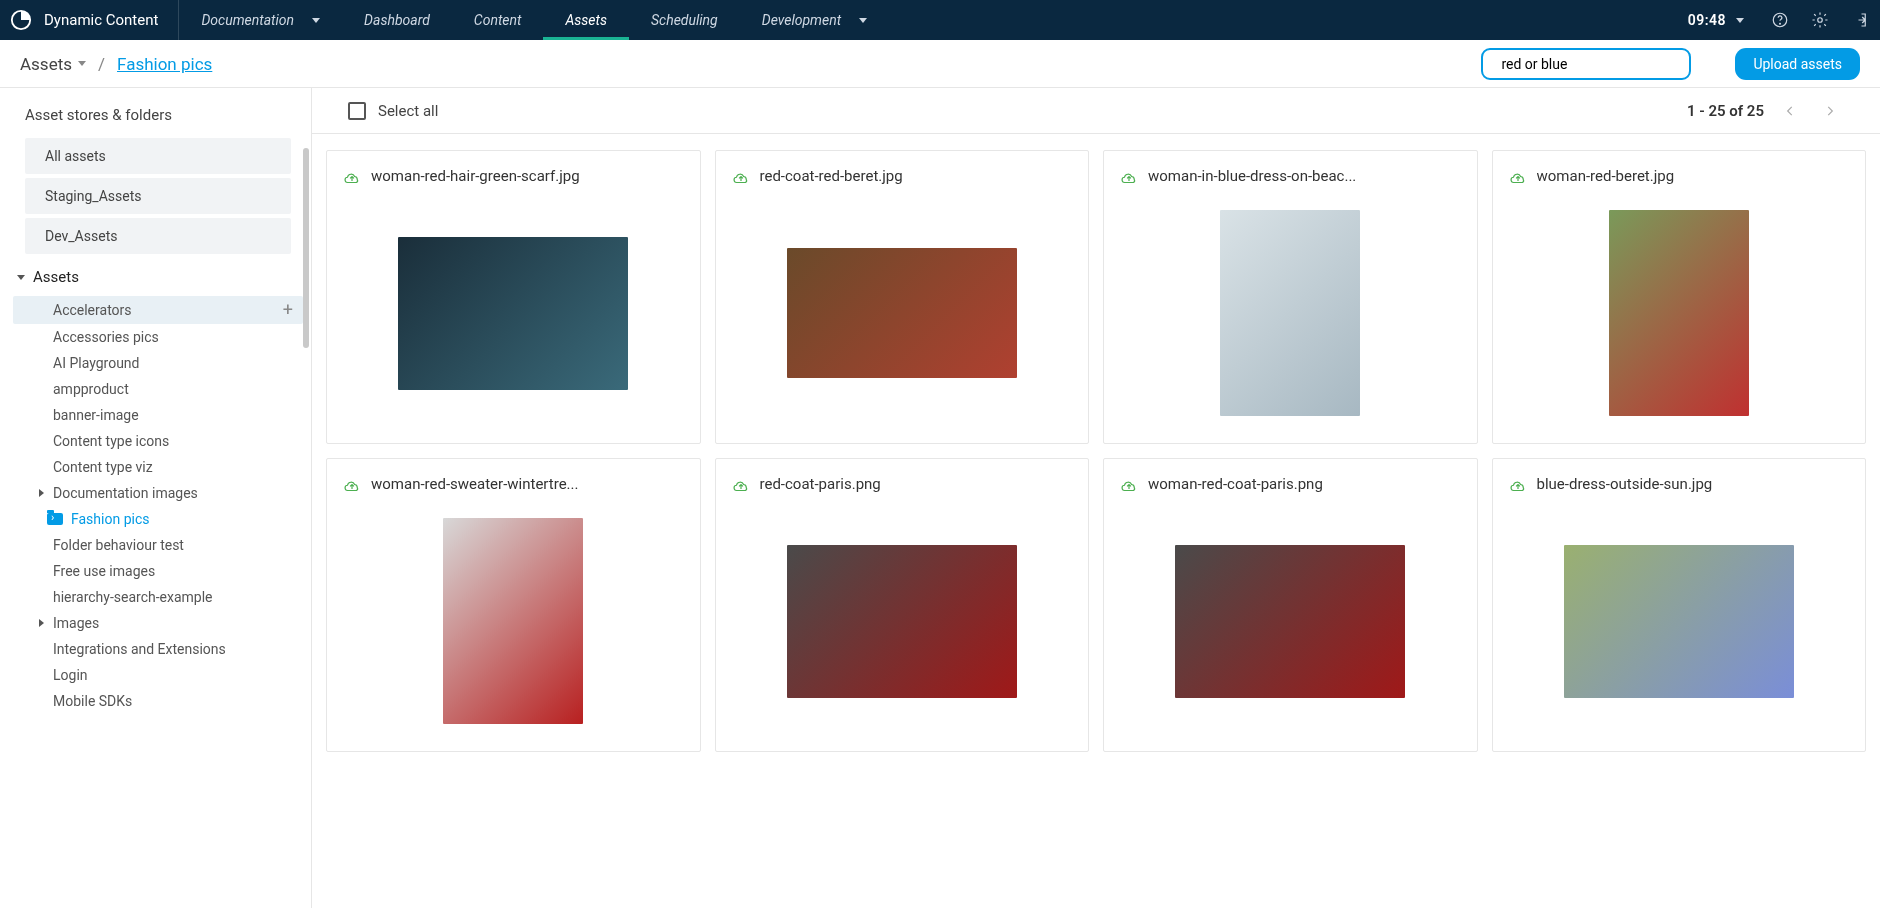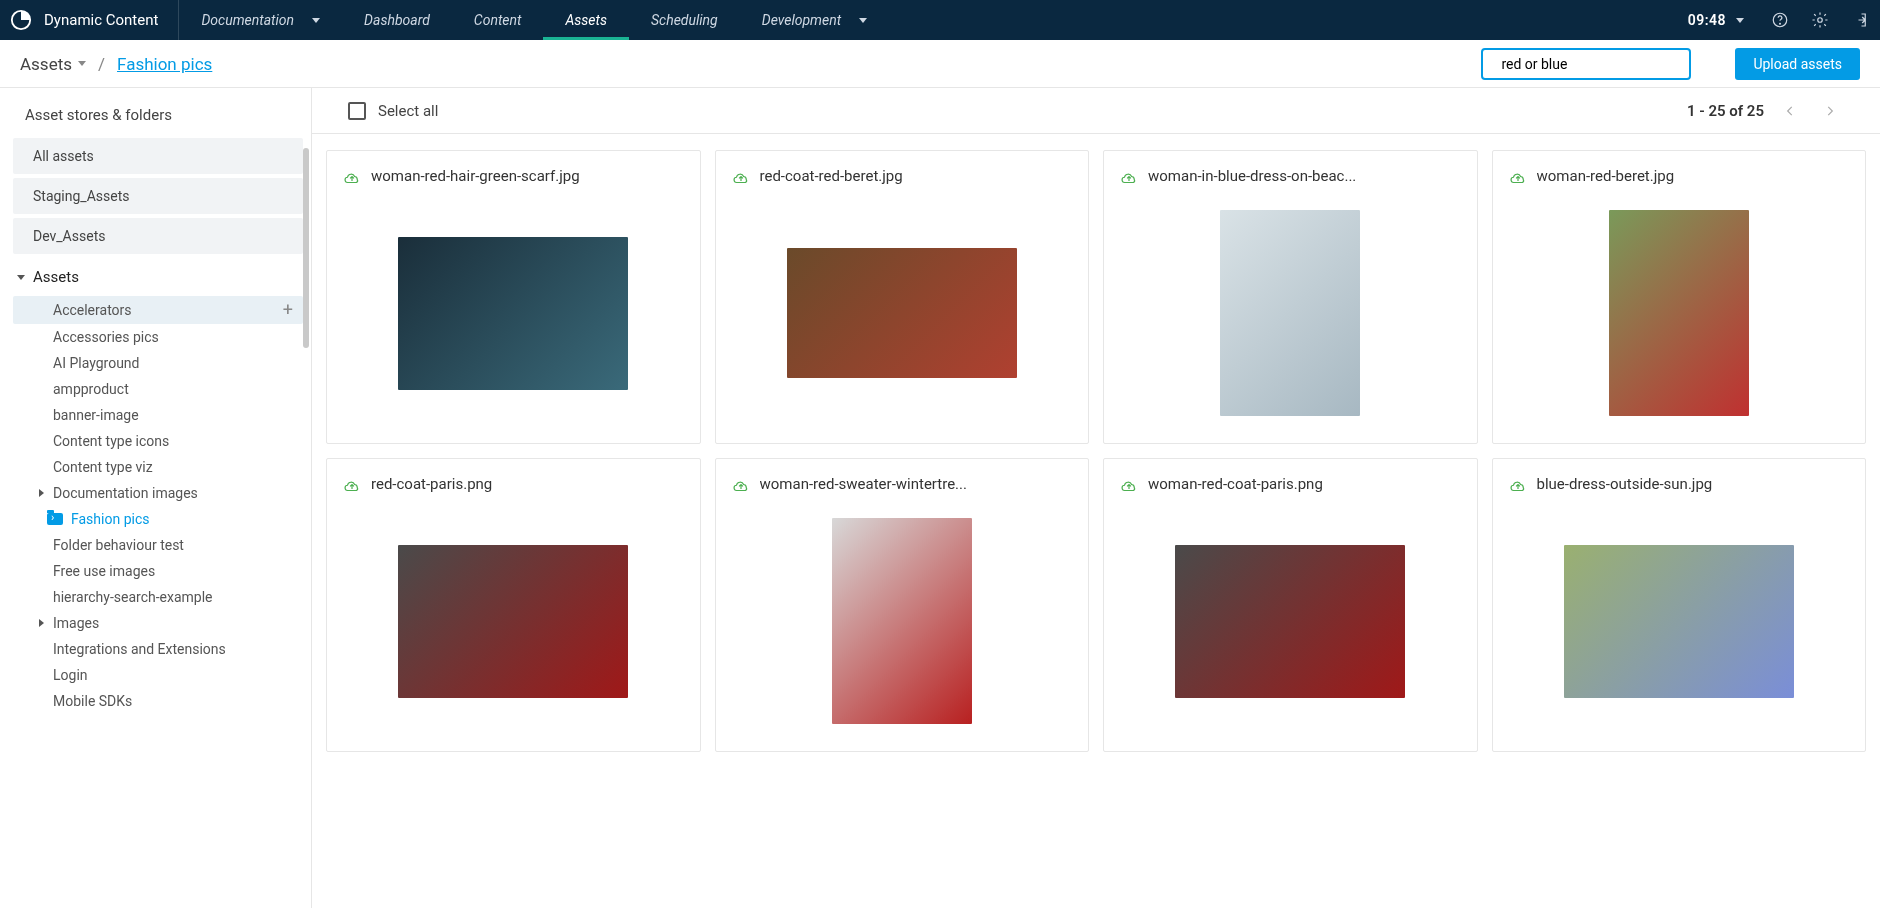--- a/index.html
+++ b/index.html
@@ -15,30 +15,30 @@
     .nav-time { padding:0 16px; font-weight:600; color:#fff; letter-spacing:.5px; display:flex; align-items:center; gap:10px; }
     .nav-caret { width:0;height:0;border-left:4px solid transparent;border-right:4px solid transparent;border-top:5px solid #cfd8e3; }
     .nav-icon-btn { width:40px; height:40px; display:flex; align-items:center; justify-content:center; cursor:pointer; }
     .nav-icon { width:18px; height:18px; fill:none; stroke:#cfd8e3; stroke-width:1.6; }
     .sub-bar { height:48px; border-bottom:1px solid #e6e6e6; display:flex; align-items:center; padding:0 20px; gap:12px; }
     .crumb { font-size:17px; color:#444; display:flex; align-items:center; gap:6px; }
     .crumb .caret { border-left:4px solid transparent;border-right:4px solid transparent;border-top:5px solid #888; }
     .crumb-sep { color:#888; font-size:17px; }
     .crumb-link { color:#039be5; font-size:17px; text-decoration:underline; cursor:pointer; }
     .sub-spacer { flex:1; }
-    .search-box { display:flex; align-items:center; border:2px solid #039be5; border-radius:4px; height:32px; width:210px; padding:0 6px 0 10px; gap:8px; }
+    .search-box { display:flex; align-items:center; border:2px solid #039be5; border-radius:9px; height:32px; width:210px; padding:0 6px 0 10px; gap:8px; }
     .search-box svg { width:16px; height:16px; stroke:#555; fill:none; stroke-width:2; }
     .search-box input { flex:1; border:none; outline:none; font-size:14px; }
     .search-clear { width:18px; height:18px; stroke:#555; stroke-width:2; fill:none; cursor:pointer; }
-    .upload-btn { background:#039be5; color:#fff; border:none; height:32px; padding:0 18px; border-radius:3px; font-size:14px; cursor:pointer; margin-left:32px; }
+    .upload-btn { background:#039be5; color:#fff; border:none; height:32px; padding:0 18px; border-radius:11px; font-size:14px; cursor:pointer; margin-left:32px; }
     .layout { display:flex; height:calc(100vh - 88px); }
     .sidebar { width:312px; border-right:1px solid #e6e6e6; overflow-y:auto; padding:10px 8px 0 13px; position:relative; }
     .side-scroll { position:absolute; right:2px; top:60px; width:6px; height:200px; background:#c9c9c9; border-radius:3px; }
     .side-heading { padding:8px 12px 10px; font-size:15px; color:#444; }
-    .store-item { background:#f1f3f5; margin:4px 0; padding:10px 20px; border-radius:2px; color:#444; cursor:pointer; }
+    .store-item { background:#f1f3f5; margin:4px 12px; padding:10px 20px; border-radius:2px; color:#444; cursor:pointer; }
     .tree-root { display:flex; align-items:center; gap:8px; padding:10px 4px; cursor:pointer; font-size:15px; color:#222; }
     .caret-dn { border-left:4px solid transparent;border-right:4px solid transparent;border-top:5px solid #555; }
     .caret-rt { border-top:4px solid transparent;border-bottom:4px solid transparent;border-left:5px solid #555; }
     .tree-item { display:flex; align-items:center; padding:5px 10px 5px 22px; font-size:14px; color:#555; cursor:pointer; border-radius:2px; }
     .tree-item .lbl { flex:1; padding-left:6px; }
     .tree-item.row-sel { background:#e8f0f5; }
     .tree-item.highlight .lbl { color:#039be5; }
     .tree-item .plus { color:#888; font-size:18px; line-height:1; }
     .tree-caret { width:12px; display:flex; justify-content:center; }
     .folder-ic { width:16px; height:12px; background:#039be5; border-radius:2px; position:relative; margin-right:2px; }
@@ -279,44 +279,44 @@
             </div>
           </div>
         </div>
       <div class="grid-row" id="row1">
           <div class="card">
             <div class="card-head">
               <svg class="cloud-ic" viewBox="0 0 24 18">
                 <path d="M19 11a4 4 0 0 0-3.5-4A5 5 0 0 0 6 8a3.5 3.5 0 0 0 .5 7H18a3 3 0 0 0 1-4z" fill="none" stroke="#4caf50" stroke-width="1.6"></path>
                 <path d="M12 13V7m0 0l-2.5 2.5M12 7l2.5 2.5" fill="none" stroke="#4caf50" stroke-width="1.6"></path>
               </svg>
+              <span class="card-title">woman-red-sweater-wintertre...</span>
+            </div>
+            <div class="thumb-area">
+              <div class="thumb portrait2" style="background:linear-gradient(135deg,#d8d8d8,#b82020);"></div>
+            </div>
+          </div>
+          <div class="card">
+            <div class="card-head">
+              <svg class="cloud-ic" viewBox="0 0 24 18">
+                <path d="M19 11a4 4 0 0 0-3.5-4A5 5 0 0 0 6 8a3.5 3.5 0 0 0 .5 7H18a3 3 0 0 0 1-4z" fill="none" stroke="#4caf50" stroke-width="1.6"></path>
+                <path d="M12 13V7m0 0l-2.5 2.5M12 7l2.5 2.5" fill="none" stroke="#4caf50" stroke-width="1.6"></path>
+              </svg>
               <span class="card-title">red-coat-paris.png</span>
             </div>
             <div class="thumb-area">
               <div class="thumb landscape" style="background:linear-gradient(135deg,#4a4a4a,#a01818);"></div>
             </div>
           </div>
           <div class="card">
             <div class="card-head">
               <svg class="cloud-ic" viewBox="0 0 24 18">
                 <path d="M19 11a4 4 0 0 0-3.5-4A5 5 0 0 0 6 8a3.5 3.5 0 0 0 .5 7H18a3 3 0 0 0 1-4z" fill="none" stroke="#4caf50" stroke-width="1.6"></path>
                 <path d="M12 13V7m0 0l-2.5 2.5M12 7l2.5 2.5" fill="none" stroke="#4caf50" stroke-width="1.6"></path>
               </svg>
-              <span class="card-title">woman-red-sweater-wintertre...</span>
-            </div>
-            <div class="thumb-area">
-              <div class="thumb portrait2" style="background:linear-gradient(135deg,#d8d8d8,#b82020);"></div>
-            </div>
-          </div>
-          <div class="card">
-            <div class="card-head">
-              <svg class="cloud-ic" viewBox="0 0 24 18">
-                <path d="M19 11a4 4 0 0 0-3.5-4A5 5 0 0 0 6 8a3.5 3.5 0 0 0 .5 7H18a3 3 0 0 0 1-4z" fill="none" stroke="#4caf50" stroke-width="1.6"></path>
-                <path d="M12 13V7m0 0l-2.5 2.5M12 7l2.5 2.5" fill="none" stroke="#4caf50" stroke-width="1.6"></path>
-              </svg>
               <span class="card-title">woman-red-coat-paris.png</span>
             </div>
             <div class="thumb-area">
               <div class="thumb landscape" style="background:linear-gradient(135deg,#4a4a4a,#a01818);"></div>
             </div>
           </div>
           <div class="card">
             <div class="card-head">
               <svg class="cloud-ic" viewBox="0 0 24 18">
                 <path d="M19 11a4 4 0 0 0-3.5-4A5 5 0 0 0 6 8a3.5 3.5 0 0 0 .5 7H18a3 3 0 0 0 1-4z" fill="none" stroke="#4caf50" stroke-width="1.6"></path>

